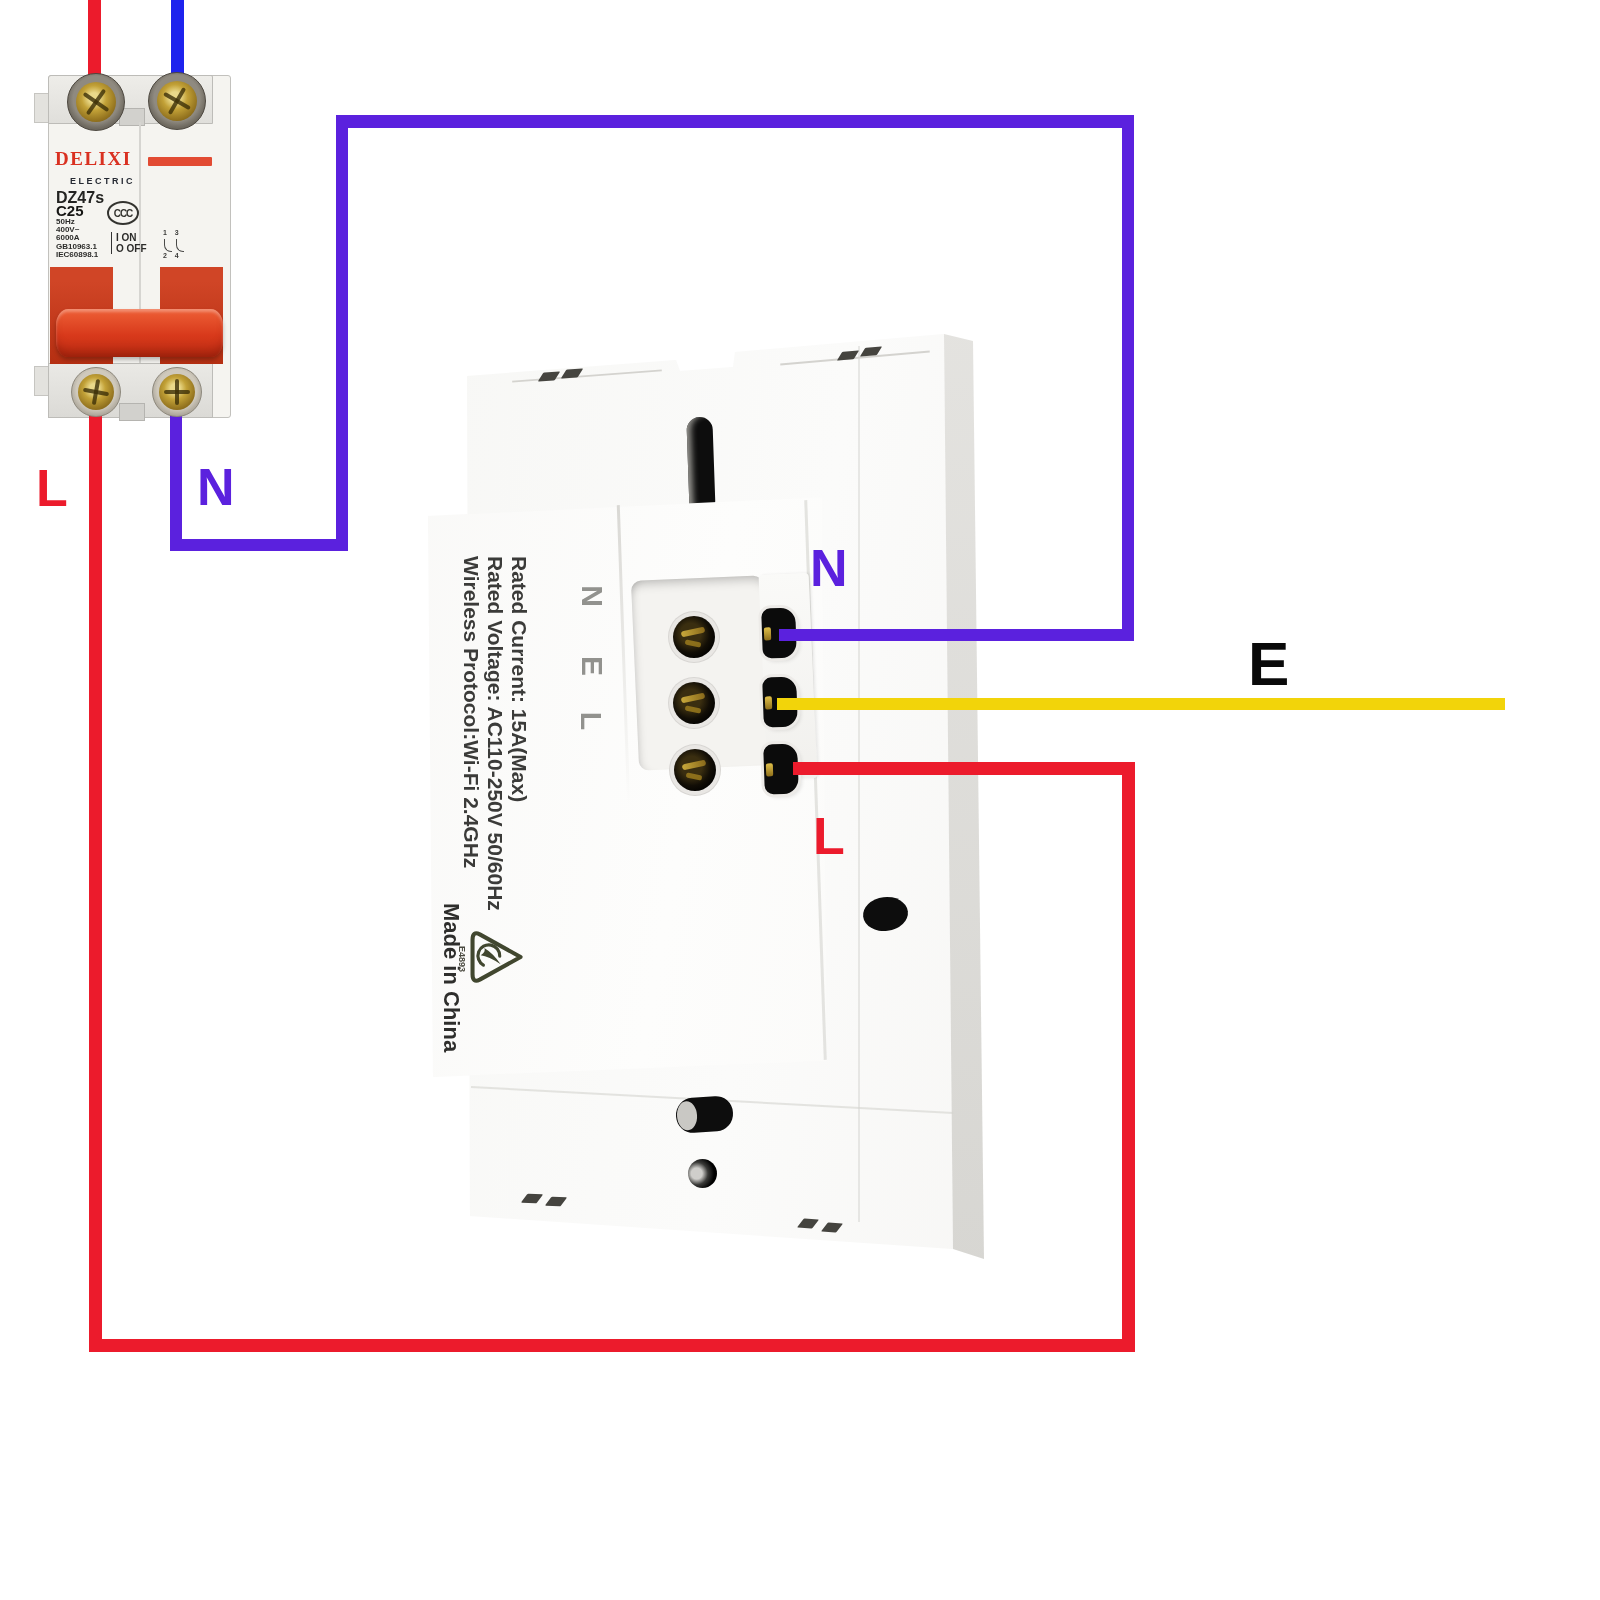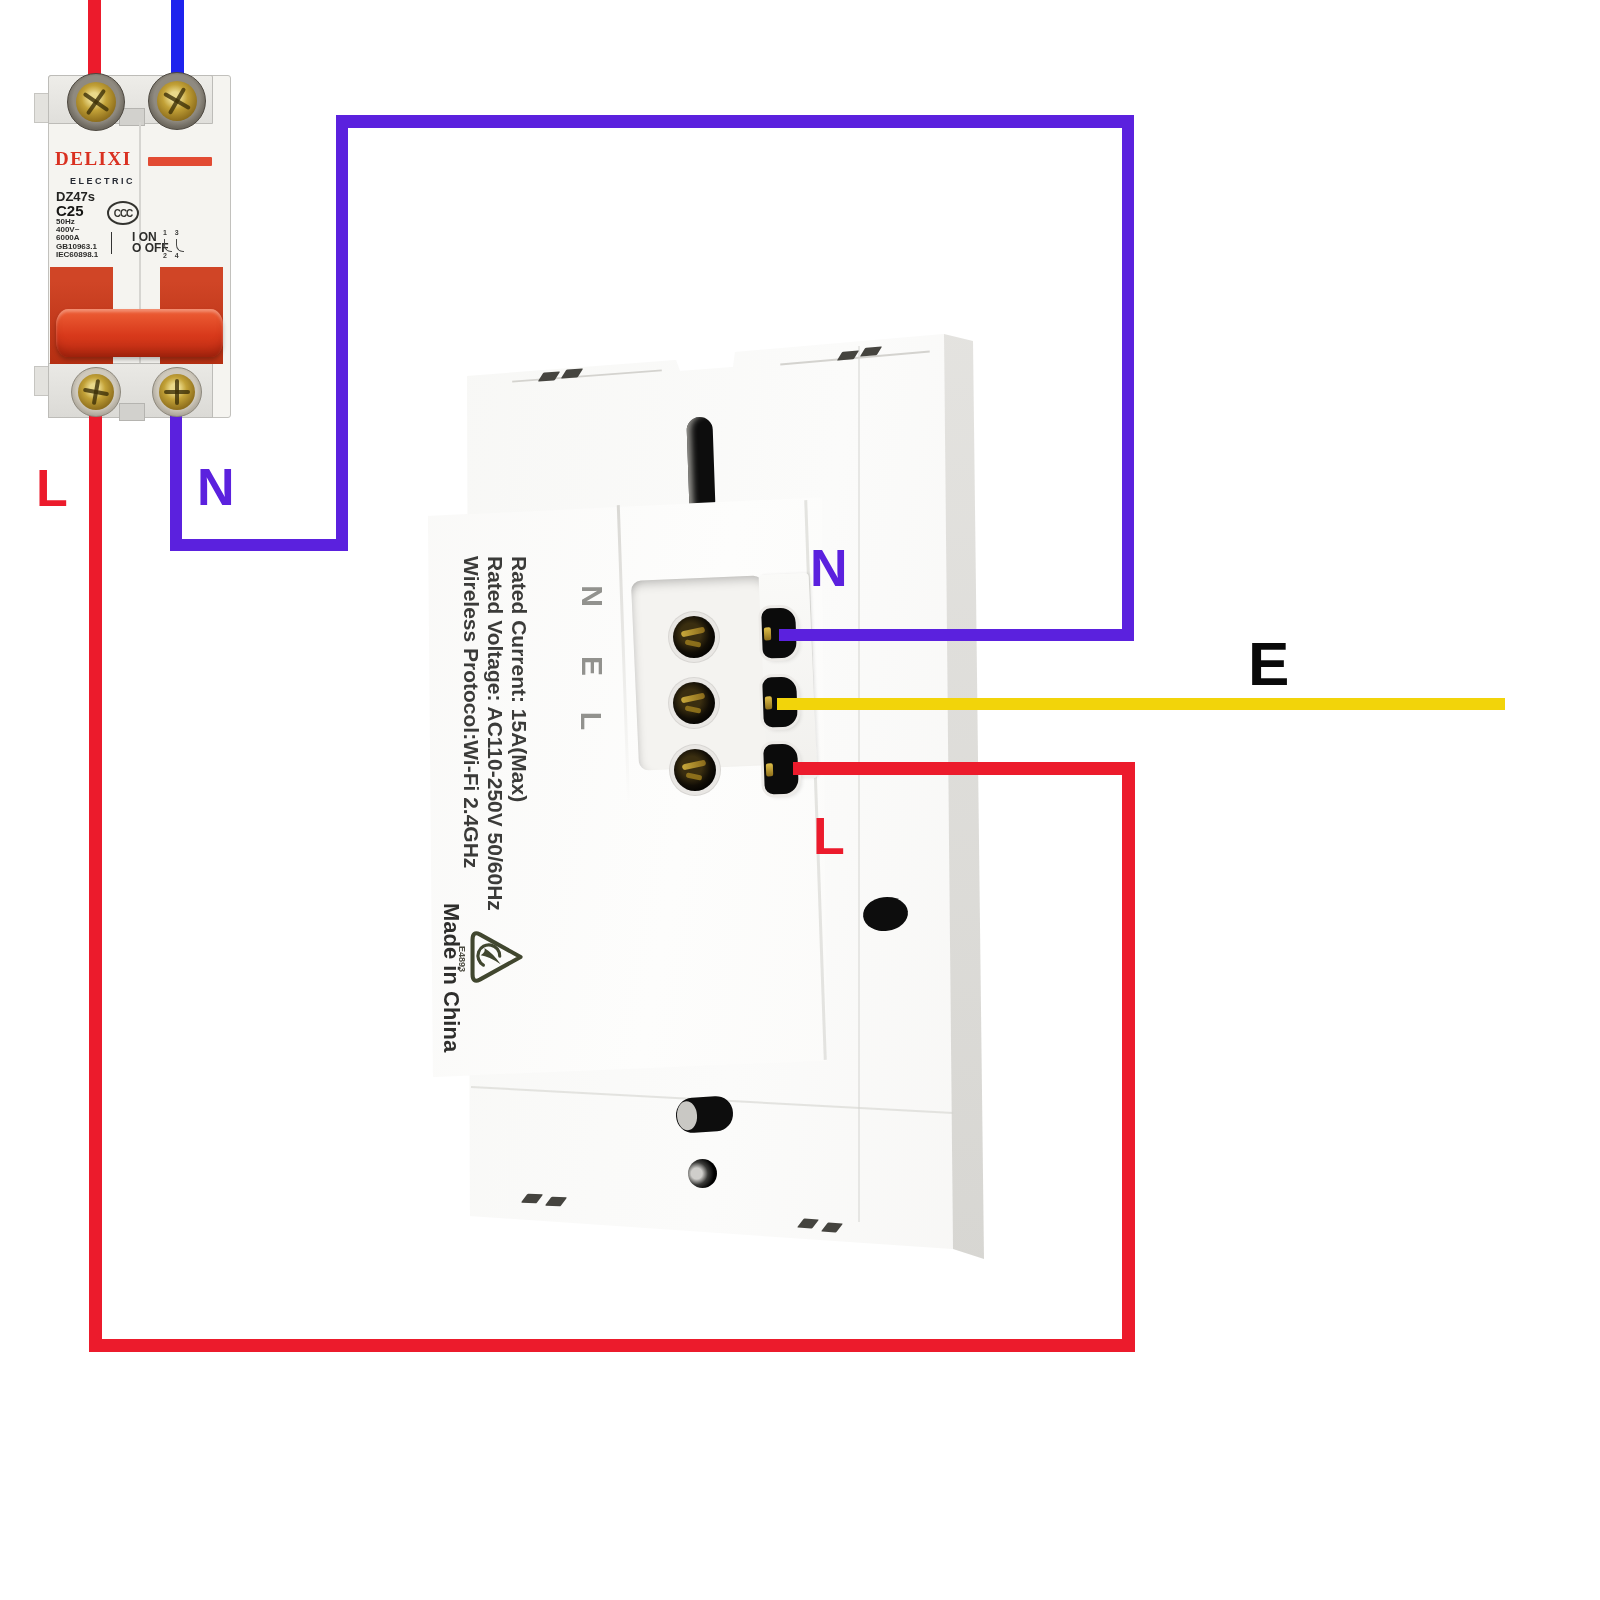--- a/index.html
+++ b/index.html
@@ -14,28 +14,28 @@
   .cb-topblock{left:48px;top:75px;width:163px;height:47px;z-index:2;
       background:linear-gradient(180deg,#eeede9,#e0dfdb);border:1px solid #bdbcb8;border-radius:3px 2px 0 0;}
   .cb-botblock{left:48px;top:363px;width:163px;height:53px;z-index:2;
       background:linear-gradient(180deg,#eae9e5,#dbdad6);border:1px solid #bdbcb8;}
   .cb-seam{left:139px;top:122px;width:2px;height:241px;background:#d6d5d1;z-index:3;}
   .cb-tab{background:#d2d1cd;border:1px solid #b5b4b0;z-index:3;}
   .din{background:#e3e2de;border:1px solid #c6c5c1;z-index:1;}
   .brand{left:55px;top:148px;font-family:"Liberation Serif",serif;font-weight:800;font-size:19px;
          letter-spacing:1.5px;color:#d93020;z-index:4;}
   .brand-sub{left:70px;top:176px;font-size:9px;font-weight:700;letter-spacing:2.5px;color:#262a33;z-index:4;}
-  .model{left:56px;top:189px;font-size:13px;font-weight:700;color:#232321;z-index:4;}
+  .model{left:56px;top:189px;font-size:16px;font-weight:700;color:#232321;z-index:4;}
   .rating{left:56px;top:202px;font-size:15px;font-weight:700;color:#161614;z-index:4;text-align:center;}
   .ccc{left:107px;top:201px;width:28px;height:20px;border:2px solid #33332f;border-radius:50%;
        display:flex;align-items:center;justify-content:center;font-size:10px;font-weight:700;
        letter-spacing:-1px;color:#33332f;z-index:4;}
   .specs{left:56px;top:218px;font-size:8px;line-height:7.8px;font-weight:600;color:#2c2c2a;z-index:4;}
-  .onoff{left:111px;top:232px;border-left:1.5px solid #333;padding-left:20px;z-index:4;
-         font-size:12px;font-weight:600;color:#2c2c2a;line-height:11px;}
+  .onoff{left:111px;top:232px;border-left:1.5px solid #333;padding-left:4px;z-index:4;
+         font-size:10px;font-weight:600;color:#2c2c2a;line-height:11px;}
   .stripe{left:148px;top:157px;width:64px;height:9px;background:#e24b33;z-index:4;border-radius:1px;}
   .pole-num{position:absolute;font-size:7px;font-weight:600;color:#3a3a38;z-index:5;letter-spacing:3px;}
   .squig{position:absolute;width:7px;height:12px;border-left:1.5px solid #4a4a48;border-bottom:1.5px solid #4a4a48;
          border-radius:0 0 0 7px;z-index:5;}
   .well{top:267px;width:63px;height:97px;background:linear-gradient(180deg,#d04526 15%,#b52f12);z-index:3;}
   .bar{left:56px;top:309px;width:167px;height:48px;z-index:4;border-radius:12px/16px;
        background:linear-gradient(180deg,#ee6036,#d8391b 55%,#bf2d12);
        box-shadow:0 3px 4px rgba(0,0,0,.25), inset 0 3px 3px rgba(255,255,255,.3), inset 0 -10px 12px -6px rgba(90,10,0,.45);}
   .term{border-radius:50%;z-index:7;display:flex;align-items:center;justify-content:center;}
   .term-top{width:56px;height:56px;border:1px solid #4c473f;

